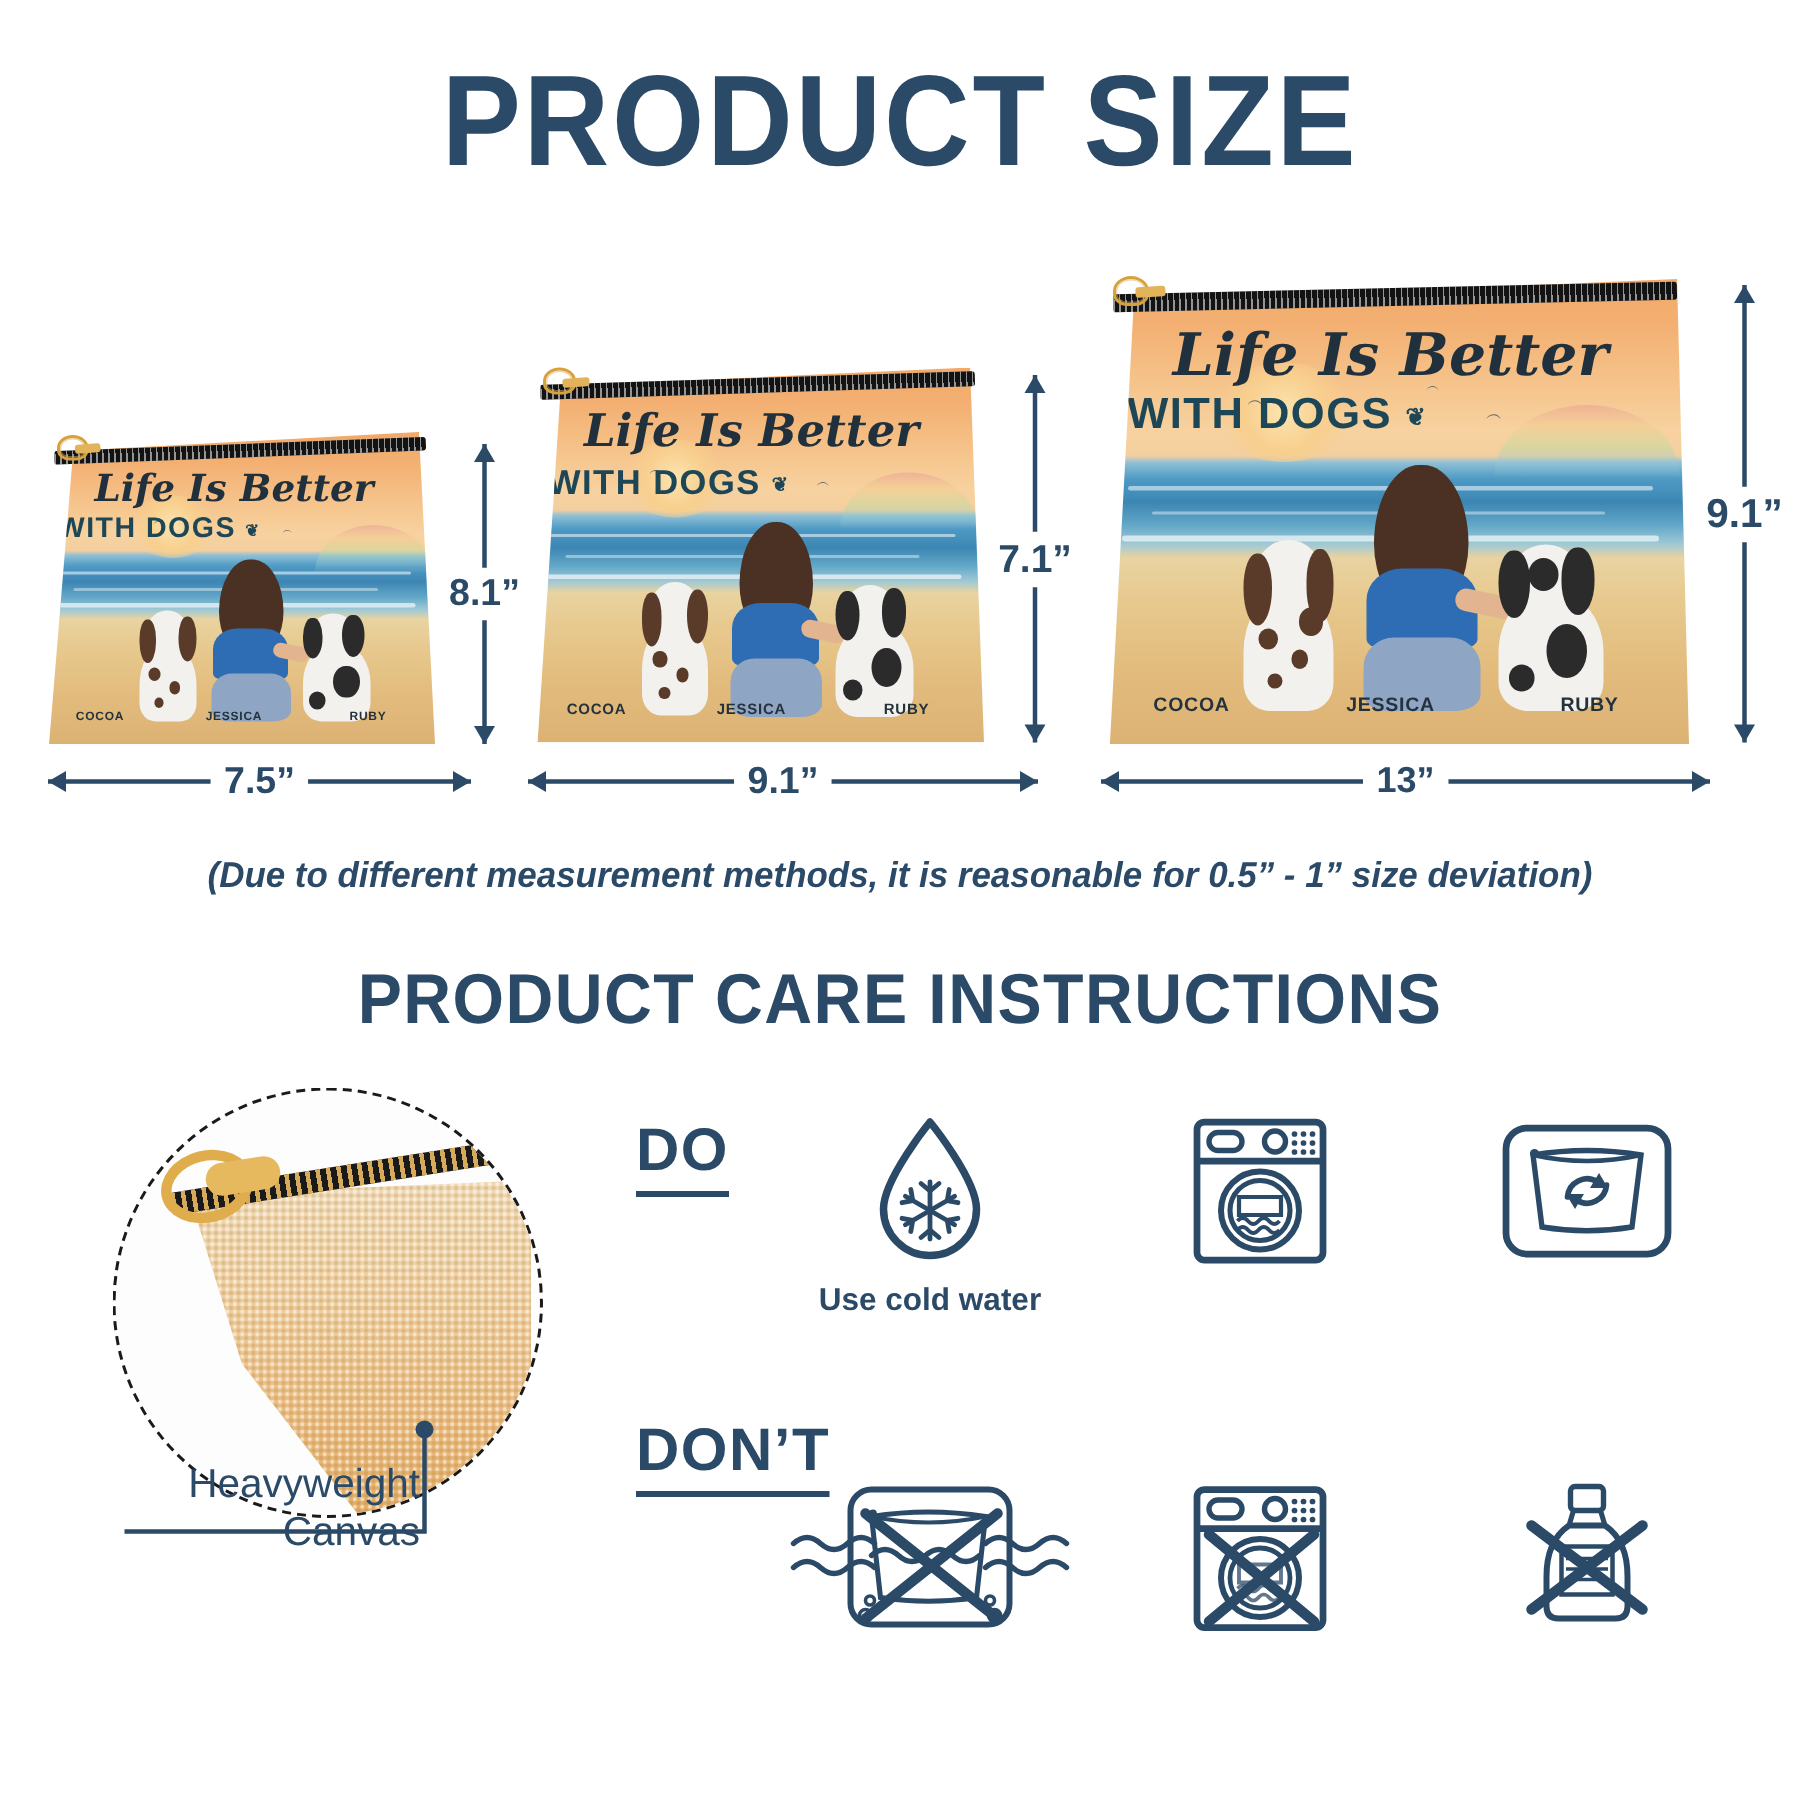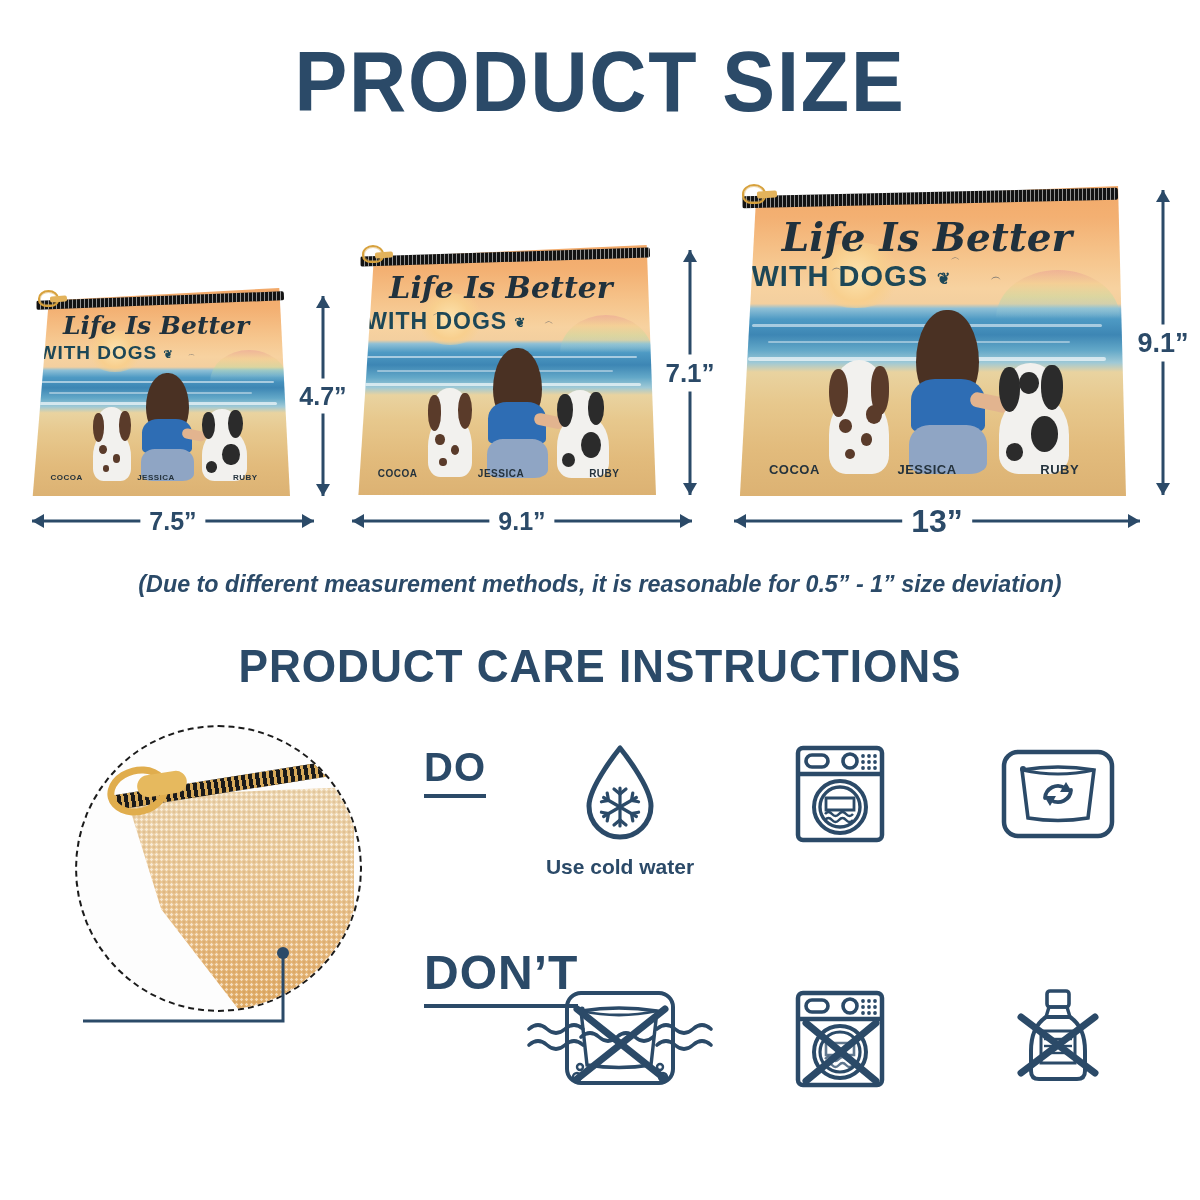--- a/index.html
+++ b/index.html
@@ -243,21 +243,21 @@
 
   
   #do-label{
     position:absolute;left:424px;top:745px;
     font-size:40px;font-weight:bold;color:#2b4a68;
     border-bottom:4px solid #2b4a68;padding-bottom:4px;
     letter-spacing:1px;
   }
   #dont-label{
     position:absolute;left:424px;top:945px;
-    font-size:48px;font-weight:bold;color:#2b4a68;
+    font-size:40px;font-weight:bold;color:#2b4a68;
     border-bottom:4px solid #2b4a68;padding-bottom:4px;
     letter-spacing:1px;
   }
   .care-item{position:absolute;width:200px;text-align:center;}
   .care-ico{height:108px;display:flex;align-items:center;justify-content:center;}
   .care-txt{
     font-size:21px;line-height:25px;font-weight:bold;color:#2b4a68;
     margin-top:6px;
   }
   svg{display:block;}
@@ -319,21 +319,21 @@
     <div class="zip-teeth"></div>
   </div>
   <div class="zip-pull" style="left:16px;top:2px;width:17px;height:13px;"></div>
   <div class="zip-tab" style="left:28px;top:8px;width:17px;height:6px;transform:rotate(-4deg);"></div>
 </div>
 
 <div class="dim-v" style="left:300px;top:296px;width:46px;height:200px;font-size:25px;">
   <div class="line"></div>
     <div class="ah-top"></div>
     <div class="ah-bot"></div>
-  <div class="lbl">4.7”</div>
+  <div class="lbl">8.1”</div>
 </div>
 <div class="dim-h" style="left:32px;top:508px;width:282px;height:26px;font-size:25px;">
   <div class="line"></div>
     <div class="ah-l"></div>
     <div class="ah-r"></div>
   <div class="lbl">7.5”</div>
 </div>
 
 <div class="pouch" id="pouch-medium" style="left:346px;top:245px;width:310px;height:250px;">
   <div class="pouch-body" style="clip-path:polygon(9% 5%, 97% 0%, 100% 100%, 4% 100%);">
@@ -460,21 +460,21 @@
   <div class="zip-pull" style="left:14px;top:-2px;width:20px;height:16px;"></div>
   <div class="zip-tab" style="left:29px;top:5px;width:20px;height:7px;transform:rotate(-4deg);"></div>
 </div>
 
 <div class="dim-v" style="left:1138px;top:190px;width:50px;height:305px;font-size:27px;">
   <div class="line"></div>
     <div class="ah-top"></div>
     <div class="ah-bot"></div>
   <div class="lbl">9.1”</div>
 </div>
-<div class="dim-h" style="left:734px;top:508px;width:406px;height:26px;font-size:32px;">
+<div class="dim-h" style="left:734px;top:508px;width:406px;height:26px;font-size:24px;">
   <div class="line"></div>
     <div class="ah-l"></div>
     <div class="ah-r"></div>
   <div class="lbl">13”</div>
 </div>
 
 <div id="deviation-note">(Due to different measurement methods, it is reasonable for 0.5” - 1” size deviation)</div>
 
 <div id="title-care">PRODUCT CARE INSTRUCTIONS</div>
 
@@ -488,20 +488,24 @@
     </div>
     <div id="canvas-pull"></div>
     <div id="canvas-pull-tab"></div>
   </div>
 
   <svg id="canvas-leader" viewBox="0 0 285 300">
     <circle cx="208" cy="228" r="6" fill="#2b4a68"></circle>
     <path d="M208 228 L208 296 L8 296" stroke="#2b4a68" stroke-width="3" fill="none"></path>
   </svg>
 
+  <div id="canvas-label">
+    <div>Heavyweight</div>
+    <div>Canvas</div>
+  </div>
 </div>
 
 <div id="do-label">DO</div>
 
 <div class="care-item" style="left:520px;top:740px;">
   <div class="care-ico">
     <svg width="90" height="108" viewBox="0 0 90 108">
       <path d="M45 8 C45 8 14 46 14 66 a31 31 0 0 0 62 0 C76 46 45 8 45 8Z" fill="none" stroke="#2b4a68" stroke-width="5" stroke-linejoin="round"></path>
       <g stroke="#2b4a68" stroke-width="3.2" stroke-linecap="round">
         <line x1="45" y1="48" x2="45" y2="86"></line>

